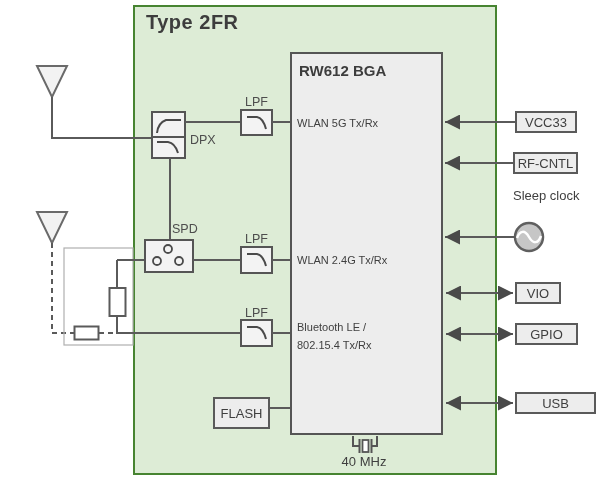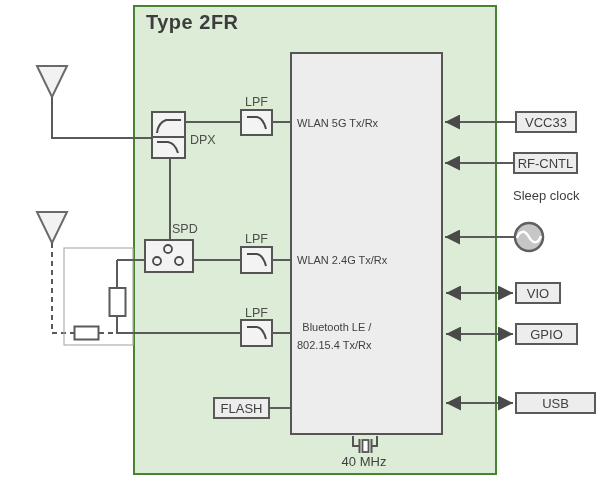--- a/index.html
+++ b/index.html
@@ -1,38 +1,39 @@
 <!DOCTYPE html>
 <html><head>
 <meta charset="utf-8">
 <style>
   html,body{margin:0;padding:0;background:#ffffff;}
   .canvas{position:relative;width:600px;height:480px;background:#ffffff;
           font-family:"Liberation Sans", sans-serif;color:#3f3f3f;overflow:hidden;}
-  .abs{position:absolute;box-sizing:border-box;text-align:right;}
+  .abs{position:absolute;box-sizing:border-box;}
   .module{left:133px;top:5px;width:364px;height:470px;background:#ddecd6;border:2px solid #478431;}
   .module-title{left:146px;top:11px;font-size:20px;font-weight:bold;color:#3d3d3d;letter-spacing:0.5px;}
   .chip{left:290px;top:52px;width:153px;height:383px;background:#ededed;border:2px solid #555555;}
   .chip-title{left:299px;top:62px;font-size:15px;font-weight:bold;color:#3d3d3d;}
   .blk{font-size:11px;line-height:18px;color:#3f3f3f;}
   .ifbox{background:#ededed;border:2px solid #5a5a5a;display:flex;align-items:center;justify-content:center;
          font-size:13px;color:#3f3f3f;}
   .sm{font-size:12.5px;color:#4d4d4d;}
   .ctr{text-align:center;}
   svg.overlay{position:absolute;left:0;top:0;}
 </style>
 </head>
 <body>
 
 <div class="canvas">
 
   <div class="abs module"></div>
   <div class="abs module-title">Type 2FR</div>
 
   <div class="abs chip"></div>
+  <div class="abs chip-title">RW612 BGA</div>
   <div class="abs blk" style="left:297px;top:114px;">WLAN 5G Tx/Rx</div>
   <div class="abs blk" style="left:297px;top:251px;">WLAN 2.4G Tx/Rx</div>
   <div class="abs blk" style="left:297px;top:318px;">
     <div>Bluetooth LE /</div>
     <div>802.15.4 Tx/Rx</div>
   </div>
 
   <div class="abs ifbox" style="left:515px;top:111px;width:62px;height:22px;">
       <span>VCC33</span>
     </div>
@@ -43,21 +44,21 @@
   <div class="abs ifbox" style="left:515px;top:282px;width:46px;height:22px;">
       <span>VIO</span>
     </div>
   <div class="abs ifbox" style="left:515px;top:323px;width:63px;height:22px;">
       <span>GPIO</span>
     </div>
   <div class="abs ifbox" style="left:515px;top:392px;width:81px;height:22px;">
       <span>USB</span>
     </div>
 
-  <div class="abs ifbox" style="left:213px;top:397px;width:57px;height:22px;">
+  <div class="abs ifbox" style="left:213px;top:397px;width:57px;height:32px;">
       <span>FLASH</span>
     </div>
 
   <div class="abs sm ctr" style="left:241px;top:95px;width:31px;">LPF</div>
   <div class="abs sm ctr" style="left:241px;top:232px;width:31px;">LPF</div>
   <div class="abs sm ctr" style="left:241px;top:306px;width:31px;">LPF</div>
   <div class="abs sm" style="left:190px;top:133px;">DPX</div>
   <div class="abs sm" style="left:172px;top:222px;">SPD</div>
 
   <div class="abs ctr" style="left:334px;top:454px;width:60px;font-size:13px;">40 MHz</div>

